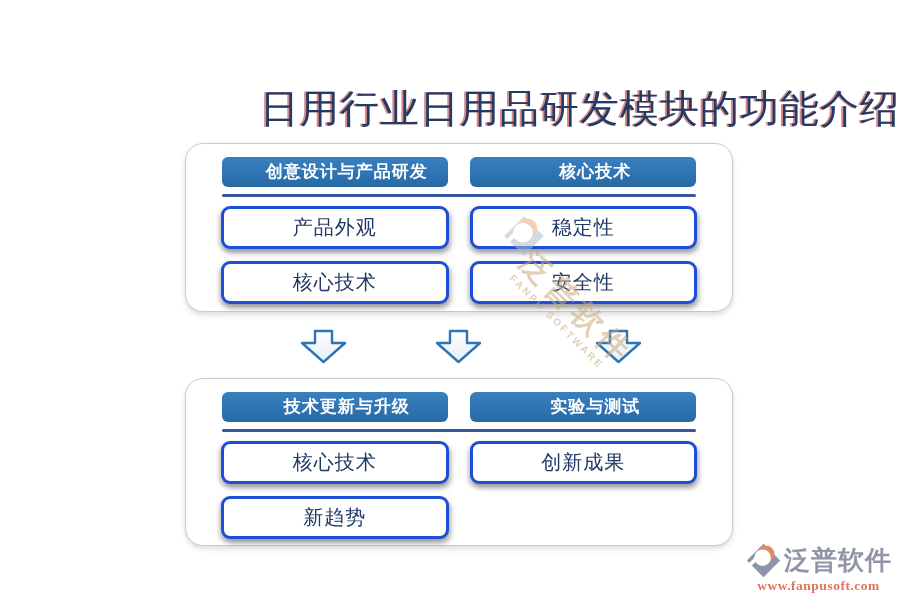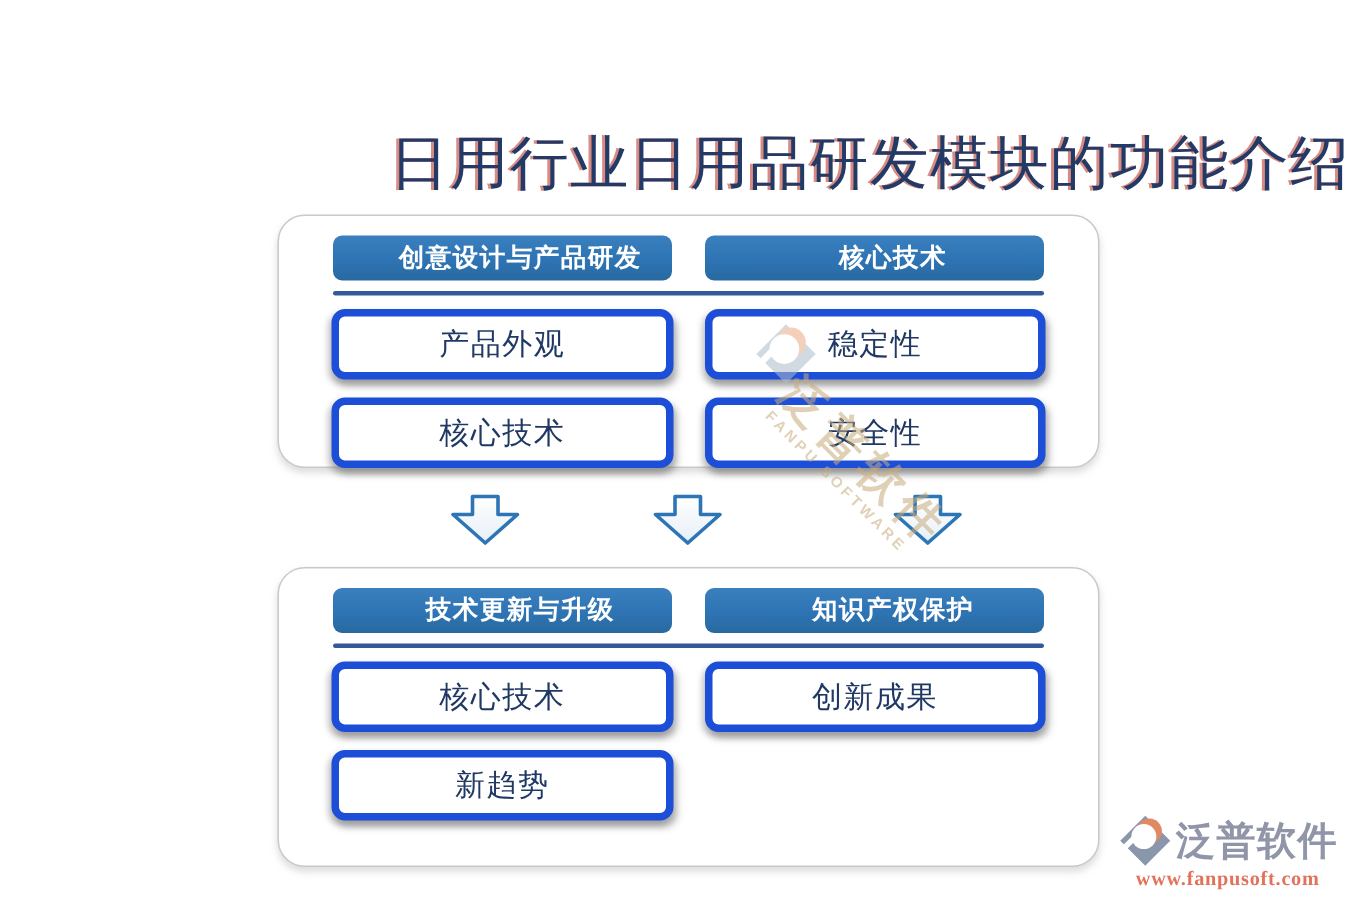--- a/index.html
+++ b/index.html
@@ -14,31 +14,31 @@
     color:var(--title-navy,#243A66);
     text-shadow:-2px 0 0 rgba(190,62,48,0.6);
   }
   .panel{
     position:absolute;left:185px;width:548px;box-sizing:border-box;
     background:#fff;border:1.5px solid #C9C9C9;border-radius:18px;
     box-shadow:0 3px 5px rgba(160,160,160,0.35);
     padding:13px 35px 0 35px;
   }
   .panel-top{top:143px;height:169px;}
-  .panel-bottom{top:378px;height:200px;}
+  .panel-bottom{top:378px;height:168px;}
   .header-row{display:grid;grid-template-columns:1fr 1fr;column-gap:21px;justify-items:center;}
   .header-btn{
     width:202px;height:30px;line-height:30px;text-align:center;
     background:linear-gradient(180deg,#3A7FBE 0%,var(--header-blue,#2E74B4) 55%,#28699F 100%);
     border-radius:6px;color:#ffffff;font-size:17px;font-weight:bold;letter-spacing:1px;padding-left:24px;
   }
   .divider{height:3px;background:var(--divider-navy,#35589C);margin:7px 1px 9px 1px;border-radius:2px;}
   .items-grid{display:grid;grid-template-columns:1fr 1fr;column-gap:21px;row-gap:12px;}
   .item-btn{
-    height:37px;background:#ffffff;border:5px solid #1d4ed8;border-radius:9px;
+    height:37px;background:#ffffff;border:3px solid #1d4ed8;border-radius:9px;
     box-shadow:-2px 3px 4px rgba(125,125,125,0.40),2px 4px 5px rgba(105,105,105,0.50);
     display:flex;align-items:center;justify-content:center;
     font-family:"Liberation Serif","DejaVu Serif",serif;
     font-size:20px;color:#1F3864;letter-spacing:1px;
   }
   .arrow{position:absolute;top:329px;width:47px;height:35px;}
   .arrow-1{left:300px;} .arrow-2{left:435px;} .arrow-3{left:595px;}
 
   .watermark{position:absolute;left:500px;top:212px;width:210px;height:150px;opacity:0.55;z-index:3;pointer-events:none;}
   .wm-icon{position:absolute;left:2px;top:2px;width:44px;height:44px;}
@@ -94,21 +94,21 @@
 <svg class="arrow arrow-2" viewBox="0 0 47 35">
   <path d="M15 2 H32 V14 H45 L23.5 33 L2 14 H15 Z" fill="url(#agrad)" stroke="#2E75B5" stroke-width="2.4" stroke-linejoin="round"></path>
 </svg>
 <svg class="arrow arrow-3" viewBox="0 0 47 35">
   <path d="M15 2 H32 V14 H45 L23.5 33 L2 14 H15 Z" fill="url(#agrad)" stroke="#2E75B5" stroke-width="2.4" stroke-linejoin="round"></path>
 </svg>
 
 <div class="panel panel-bottom">
   <div class="header-row">
     <div class="header-btn">技术更新与升级</div>
-    <div class="header-btn">知识产权保护</div>
+    <div class="header-btn">实验与测试</div>
   </div>
   <div class="divider"></div>
   <div class="items-grid">
     <div class="item-btn">核心技术</div>
     <div class="item-btn">创新成果</div>
     <div class="item-btn">新趋势</div>
   </div>
 </div>
 
 <div class="watermark">

